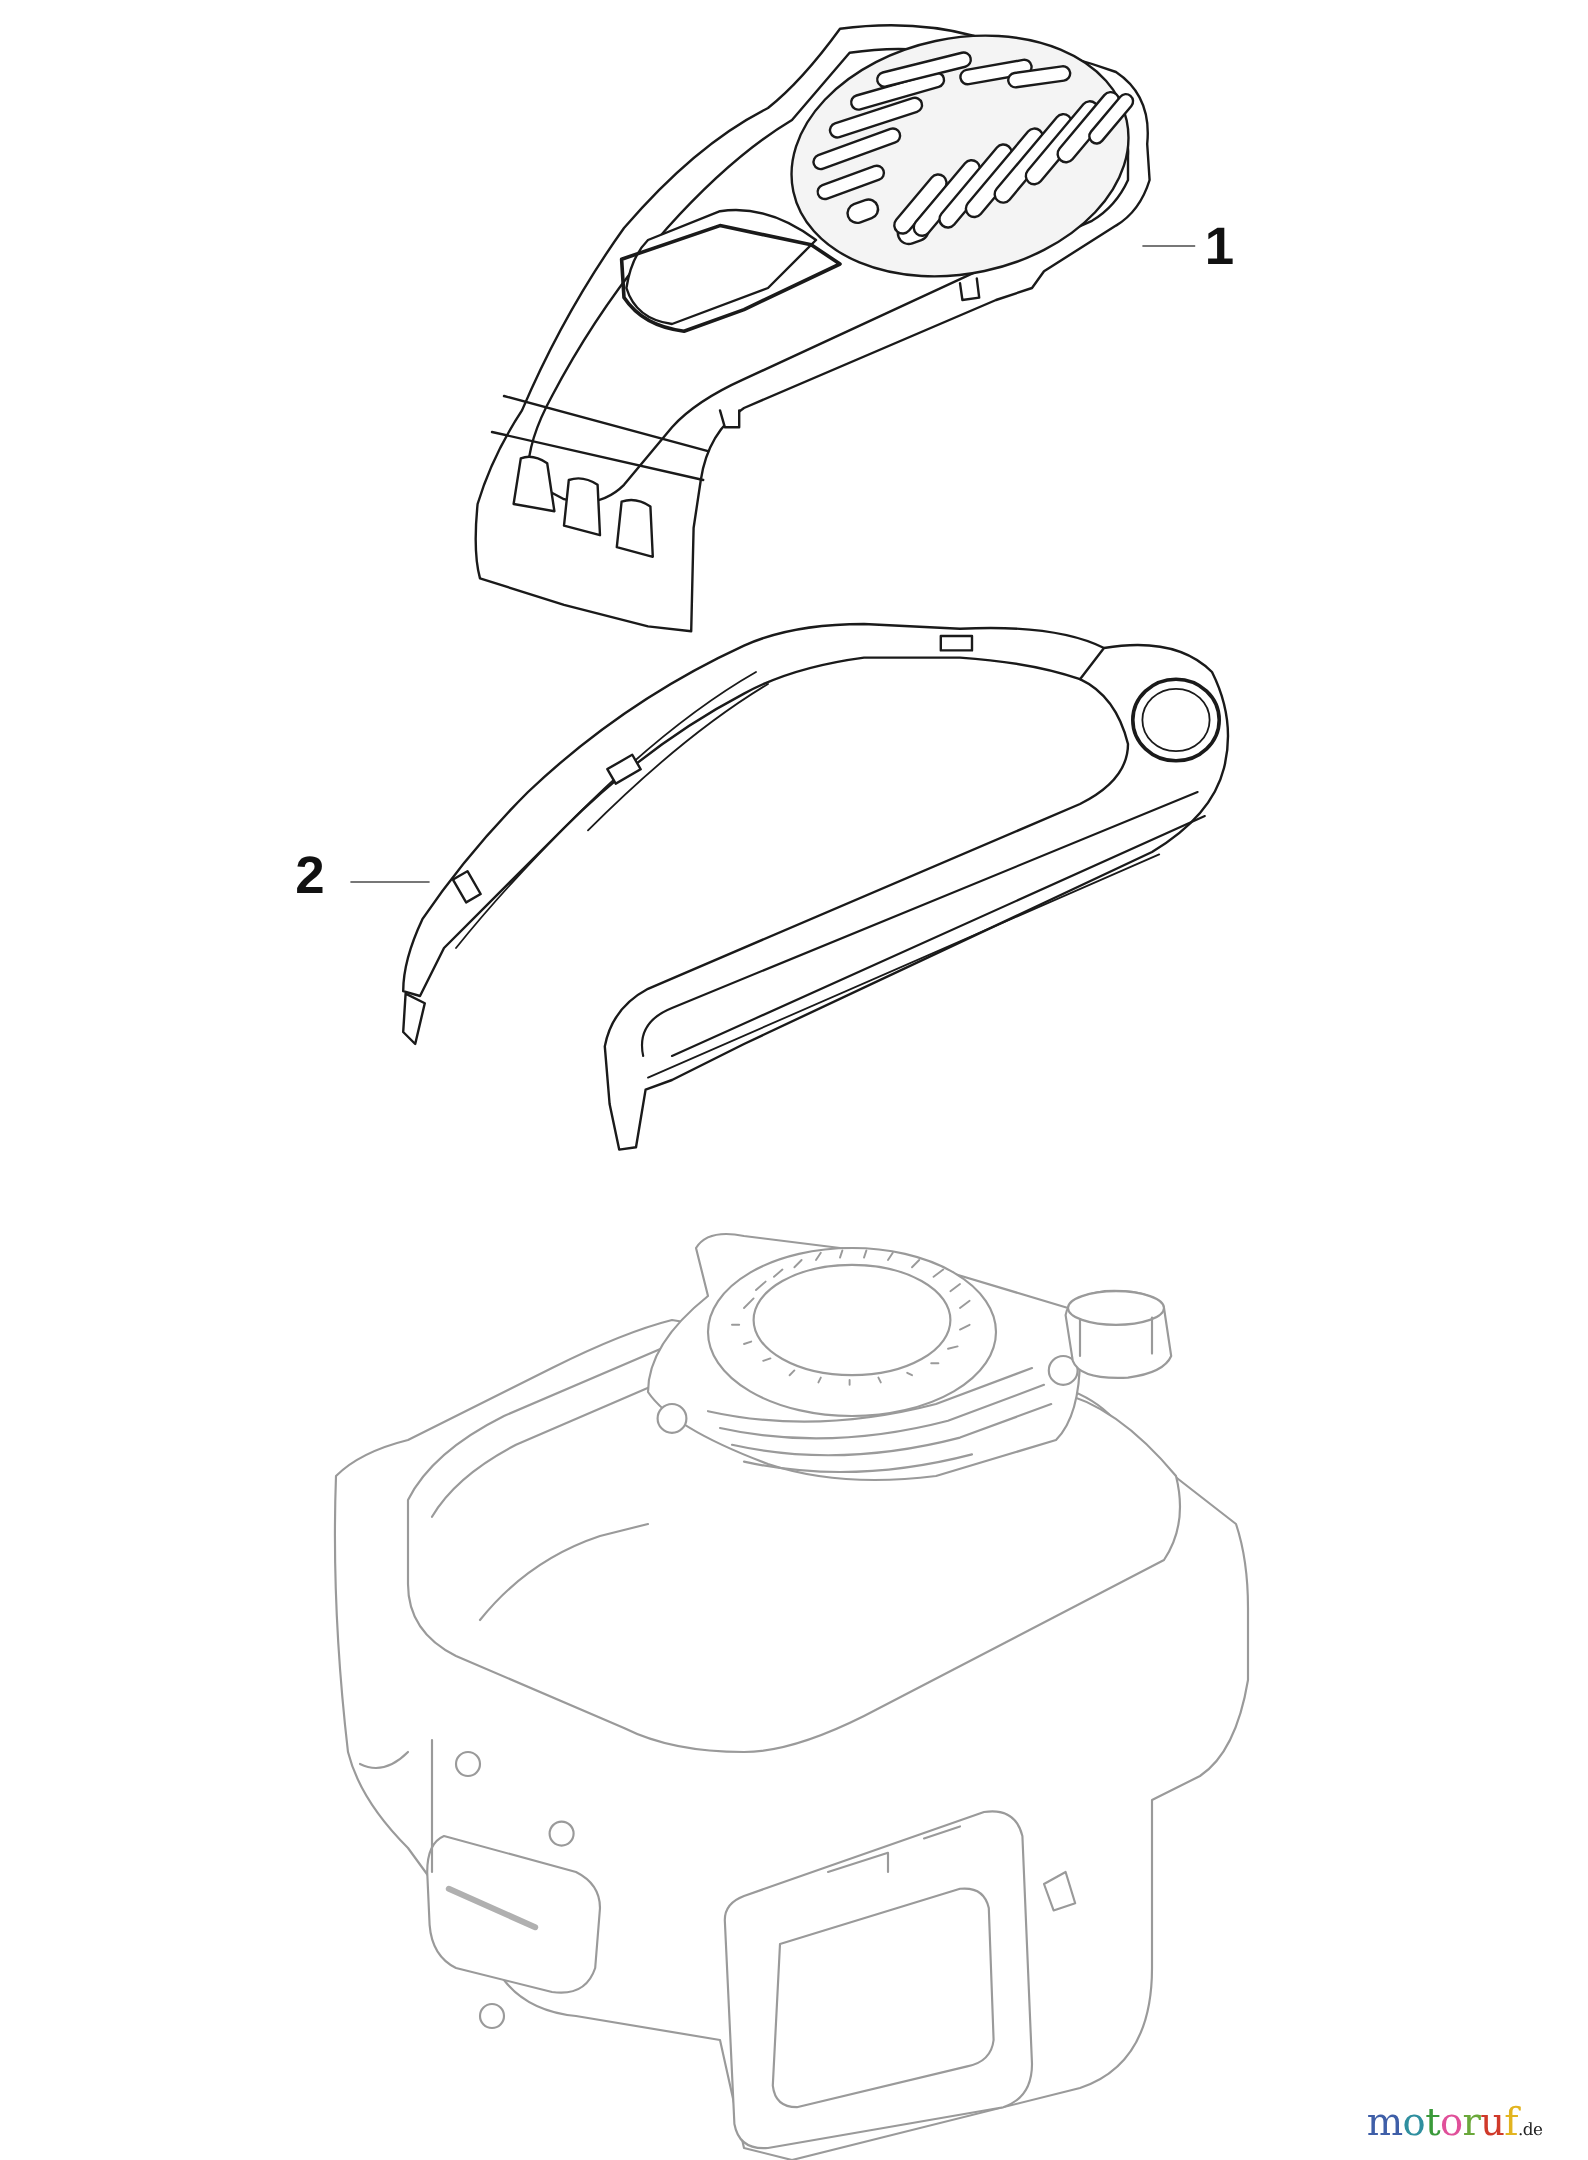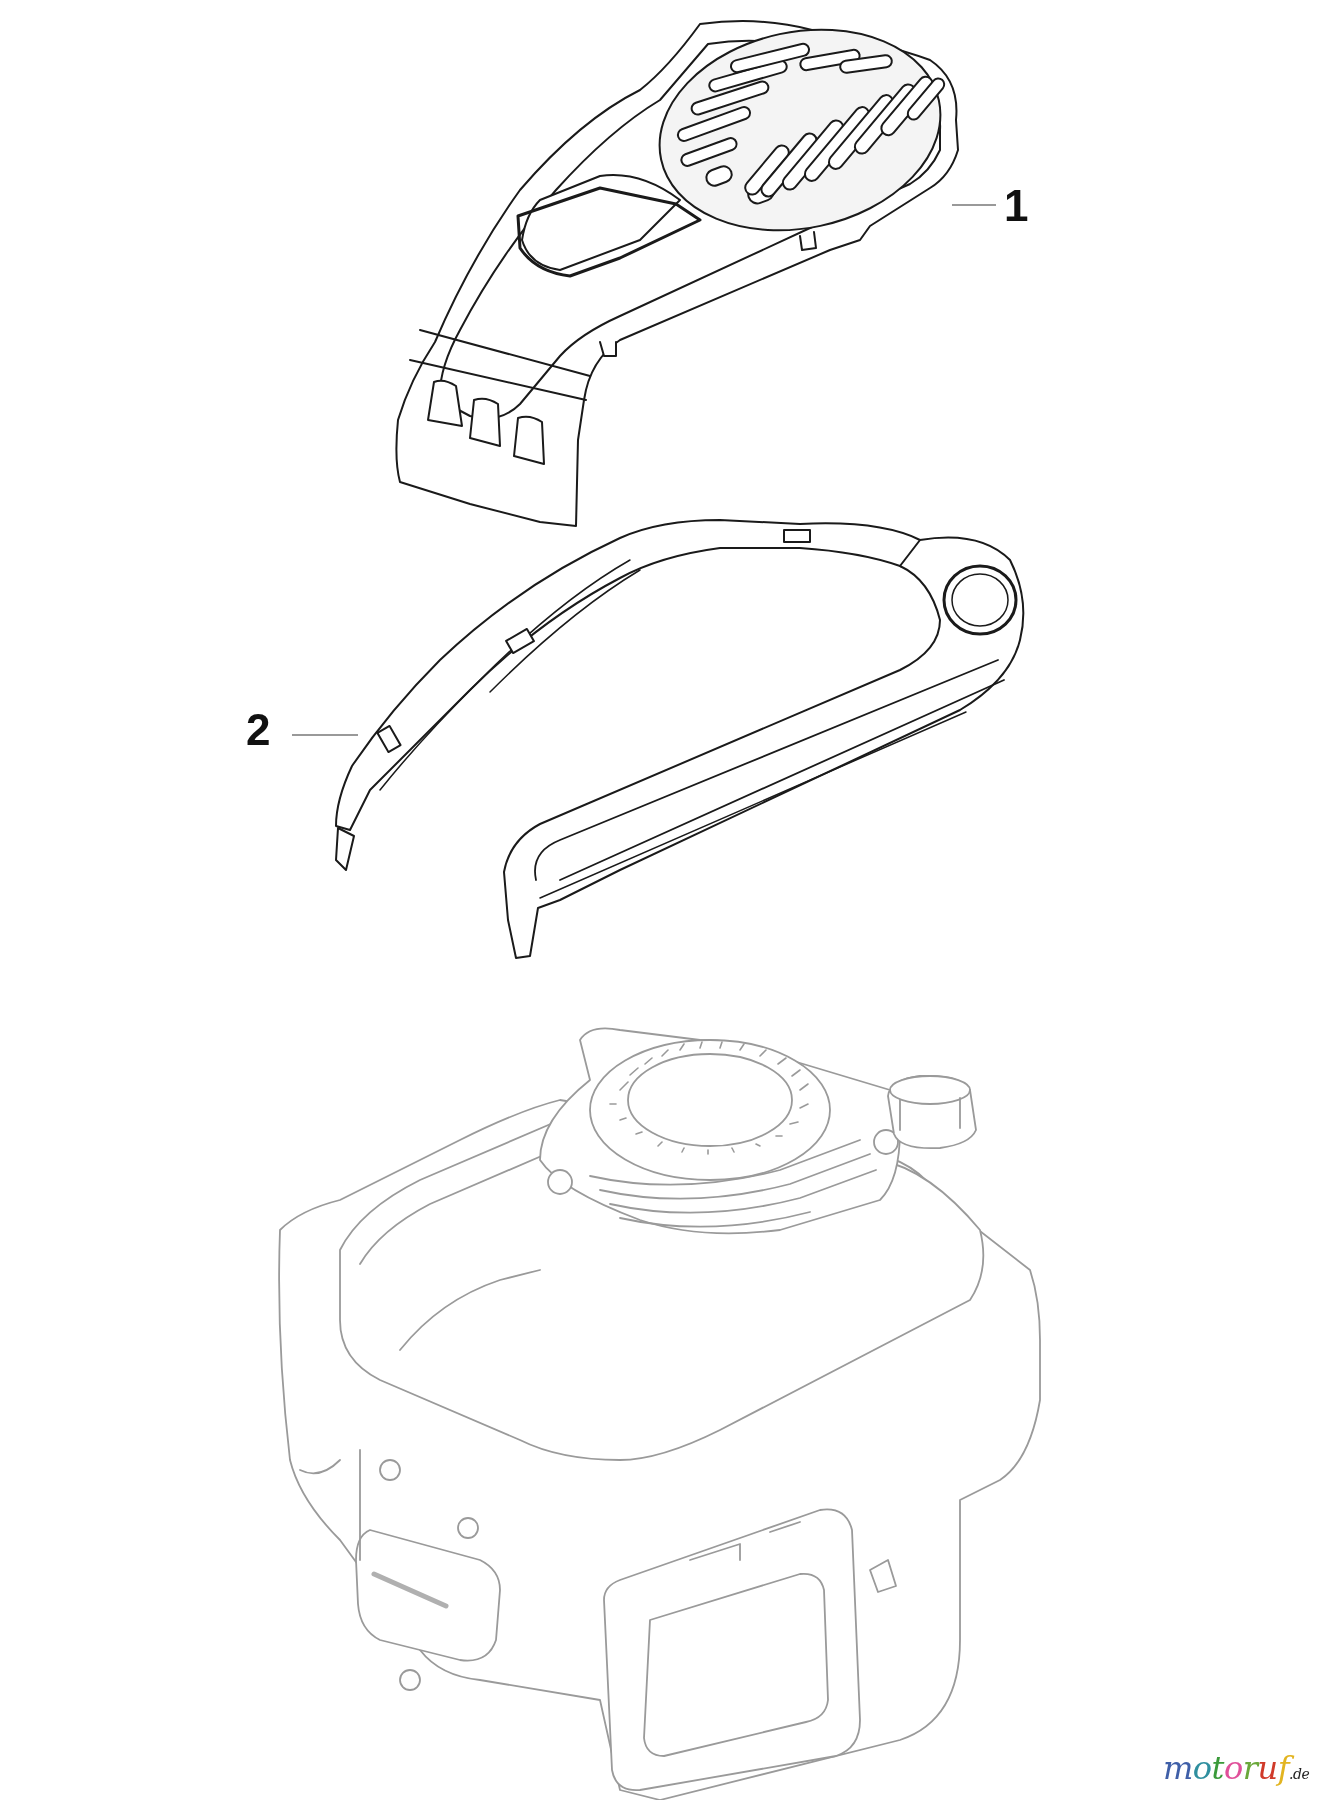--- a/index.html
+++ b/index.html
@@ -1,21 +1,21 @@
 <!DOCTYPE html>
 <html><head>
 <meta charset="utf-8">
 <style>
   html, body { margin: 0; padding: 0; background: #ffffff; }
   body { width: 1323px; height: 1800px; position: relative; overflow: hidden; font-family: "Liberation Sans", sans-serif; }
   #diagram { position: absolute; left: 0; top: 0; width: 1323px; height: 1800px; }
   .part-label { position: absolute; font-family: "Liberation Sans", sans-serif; font-weight: bold; font-size: 44px; color: #111111; line-height: 1; }
   #label-1 { left: 1004px; top: 184px; }
   #label-2 { left: 246px; top: 708px; }
-  .watermark { position: absolute; left: 1163px; top: 1752px; font-family: "DejaVu Serif", serif; font-size: 32px; letter-spacing: -0.5px; line-height: 1; white-space: nowrap; font-style: italic; }
+  .watermark { position: absolute; left: 1139px; top: 1752px; font-family: "DejaVu Serif", serif; font-size: 32px; letter-spacing: -0.5px; line-height: 1; white-space: nowrap; }
   .watermark .suffix { font-family: "DejaVu Serif", serif; font-size: 14px; color: #222222; }
 </style>
 </head>
 <body>
 
 <svg id="diagram" viewBox="0 0 1323 1800" xmlns="http://www.w3.org/2000/svg">
 
   <g fill="#ffffff" stroke="#1a1a1a" stroke-width="2" stroke-linejoin="round" stroke-linecap="round">
 
     <path d="M 700 24 Q 760 16 812 30 Q 880 42 930 60 Q 960 80 956 120 L 958 150 Q 950 176 930 188 L 870 226 L 860 240 L 830 250 L 620 340 Q 590 360 584 400 L 578 440 L 576 526 L 540 522 L 470 504 L 400 482 Q 394 460 398 420 Q 410 380 435 342 Q 470 260 520 190 Q 580 120 640 90 Q 668 68 700 24 Z"></path>

